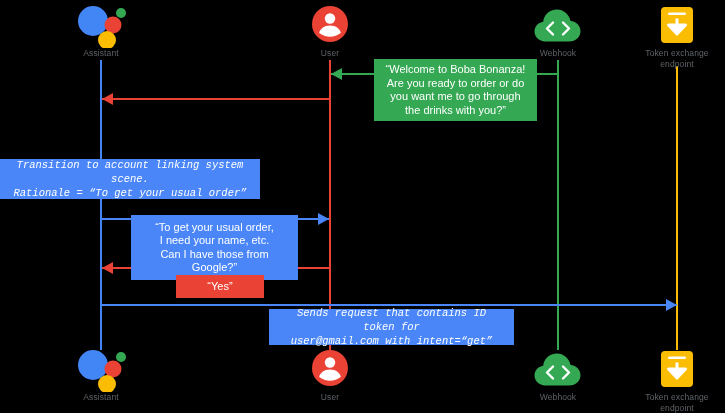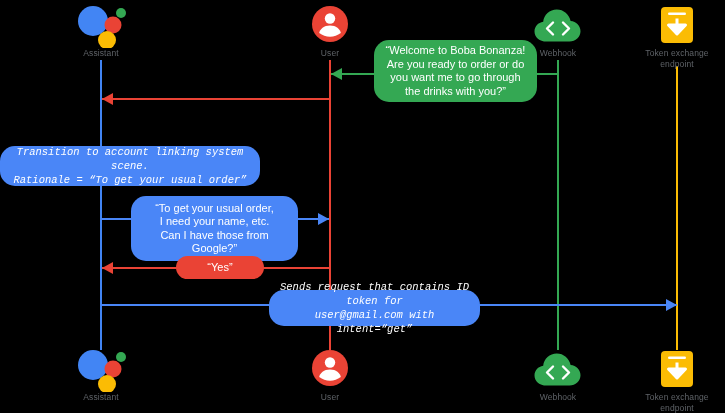--- a/index.html
+++ b/index.html
@@ -41,28 +41,29 @@
   
   .lifeline {
     position: absolute;
     width: 2px;
   }
 
   
   .msg-box {
     position: absolute;
     box-sizing: border-box;
-    border-radius: 15px;
+    border-radius: 0;
     color: #ffffff;
     text-align: center;
     display: flex;
     align-items: center;
     justify-content: center;
     padding: 4px 10px;
     z-index: 5;
+    margin-top: 19px;
   }
   .msg-box .msg-text {
     display: block;
     white-space: pre-line;
   }
   .box-sans .msg-text {
     font-family: "Liberation Sans", sans-serif;
     font-size: 11px;
     line-height: 13.5px;
   }
@@ -155,42 +156,42 @@
   <div class="msg-box box-sans" style="left:374px; top:40px; width:163px; height:62px; background:#34a853;">
     <span class="msg-text">“Welcome to Boba Bonanza!
 Are you ready to order or do
 you want me to go through
 the drinks with you?”</span>
   </div>
 
   <div class="arrow-line" style="left:102px; top:98px; width:228px; background:#ea4335;"></div>
   <div class="arrow-head left" style="left:102px; top:93px; border-right:11px solid #ea4335;"></div>
 
-  <div class="msg-box box-mono" style="left:0px; top:146px; width:260px; height:40px; background:#4a86f7;">
+  <div class="msg-box box-mono" style="left:0px; top:140px; width:260px; height:40px; background:#4a86f7;">
     <span class="msg-text">Transition to account linking system scene.
 Rationale = “To get your usual order”</span>
   </div>
 
   <div class="arrow-line" style="left:101px; top:218px; width:228px; background:#4a86f7;"></div>
   <div class="arrow-head right" style="left:318px; top:213px; border-left:11px solid #4a86f7;"></div>
   <div class="msg-box box-sans" style="left:131px; top:196px; width:167px; height:65px; background:#4a86f7;">
     <span class="msg-text">“To get your usual order,
 I need your name, etc.
 Can I have those from Google?”</span>
   </div>
 
   <div class="arrow-line" style="left:102px; top:267px; width:228px; background:#ea4335;"></div>
   <div class="arrow-head left" style="left:102px; top:262px; border-right:11px solid #ea4335;"></div>
   <div class="msg-box box-sans" style="left:176px; top:256px; width:88px; height:23px; background:#ea4335;">
     <span class="msg-text">“Yes”</span>
   </div>
 
   <div class="arrow-line" style="left:101px; top:304px; width:576px; background:#4a86f7;"></div>
   <div class="arrow-head right" style="left:666px; top:299px; border-left:11px solid #4a86f7;"></div>
-  <div class="msg-box box-mono" style="left:269px; top:290px; width:211px; height:36px; background:#4a86f7;">
+  <div class="msg-box box-mono" style="left:269px; top:290px; width:245px; height:36px; background:#4a86f7;">
     <span class="msg-text">Sends request that contains ID token for
 user@gmail.com with intent=“get”</span>
   </div>
 
   <div class="actor" style="left:46px; top:348px;">
     <div class="actor-icon">
       <svg width="54" height="44" viewBox="0 0 54 44" aria-hidden="true">
         <circle cx="19" cy="17" r="15" fill="#4285f4"></circle>
         <circle cx="39" cy="21" r="8.5" fill="#ea4335"></circle>
         <circle cx="47" cy="9" r="5" fill="#34a853"></circle>

